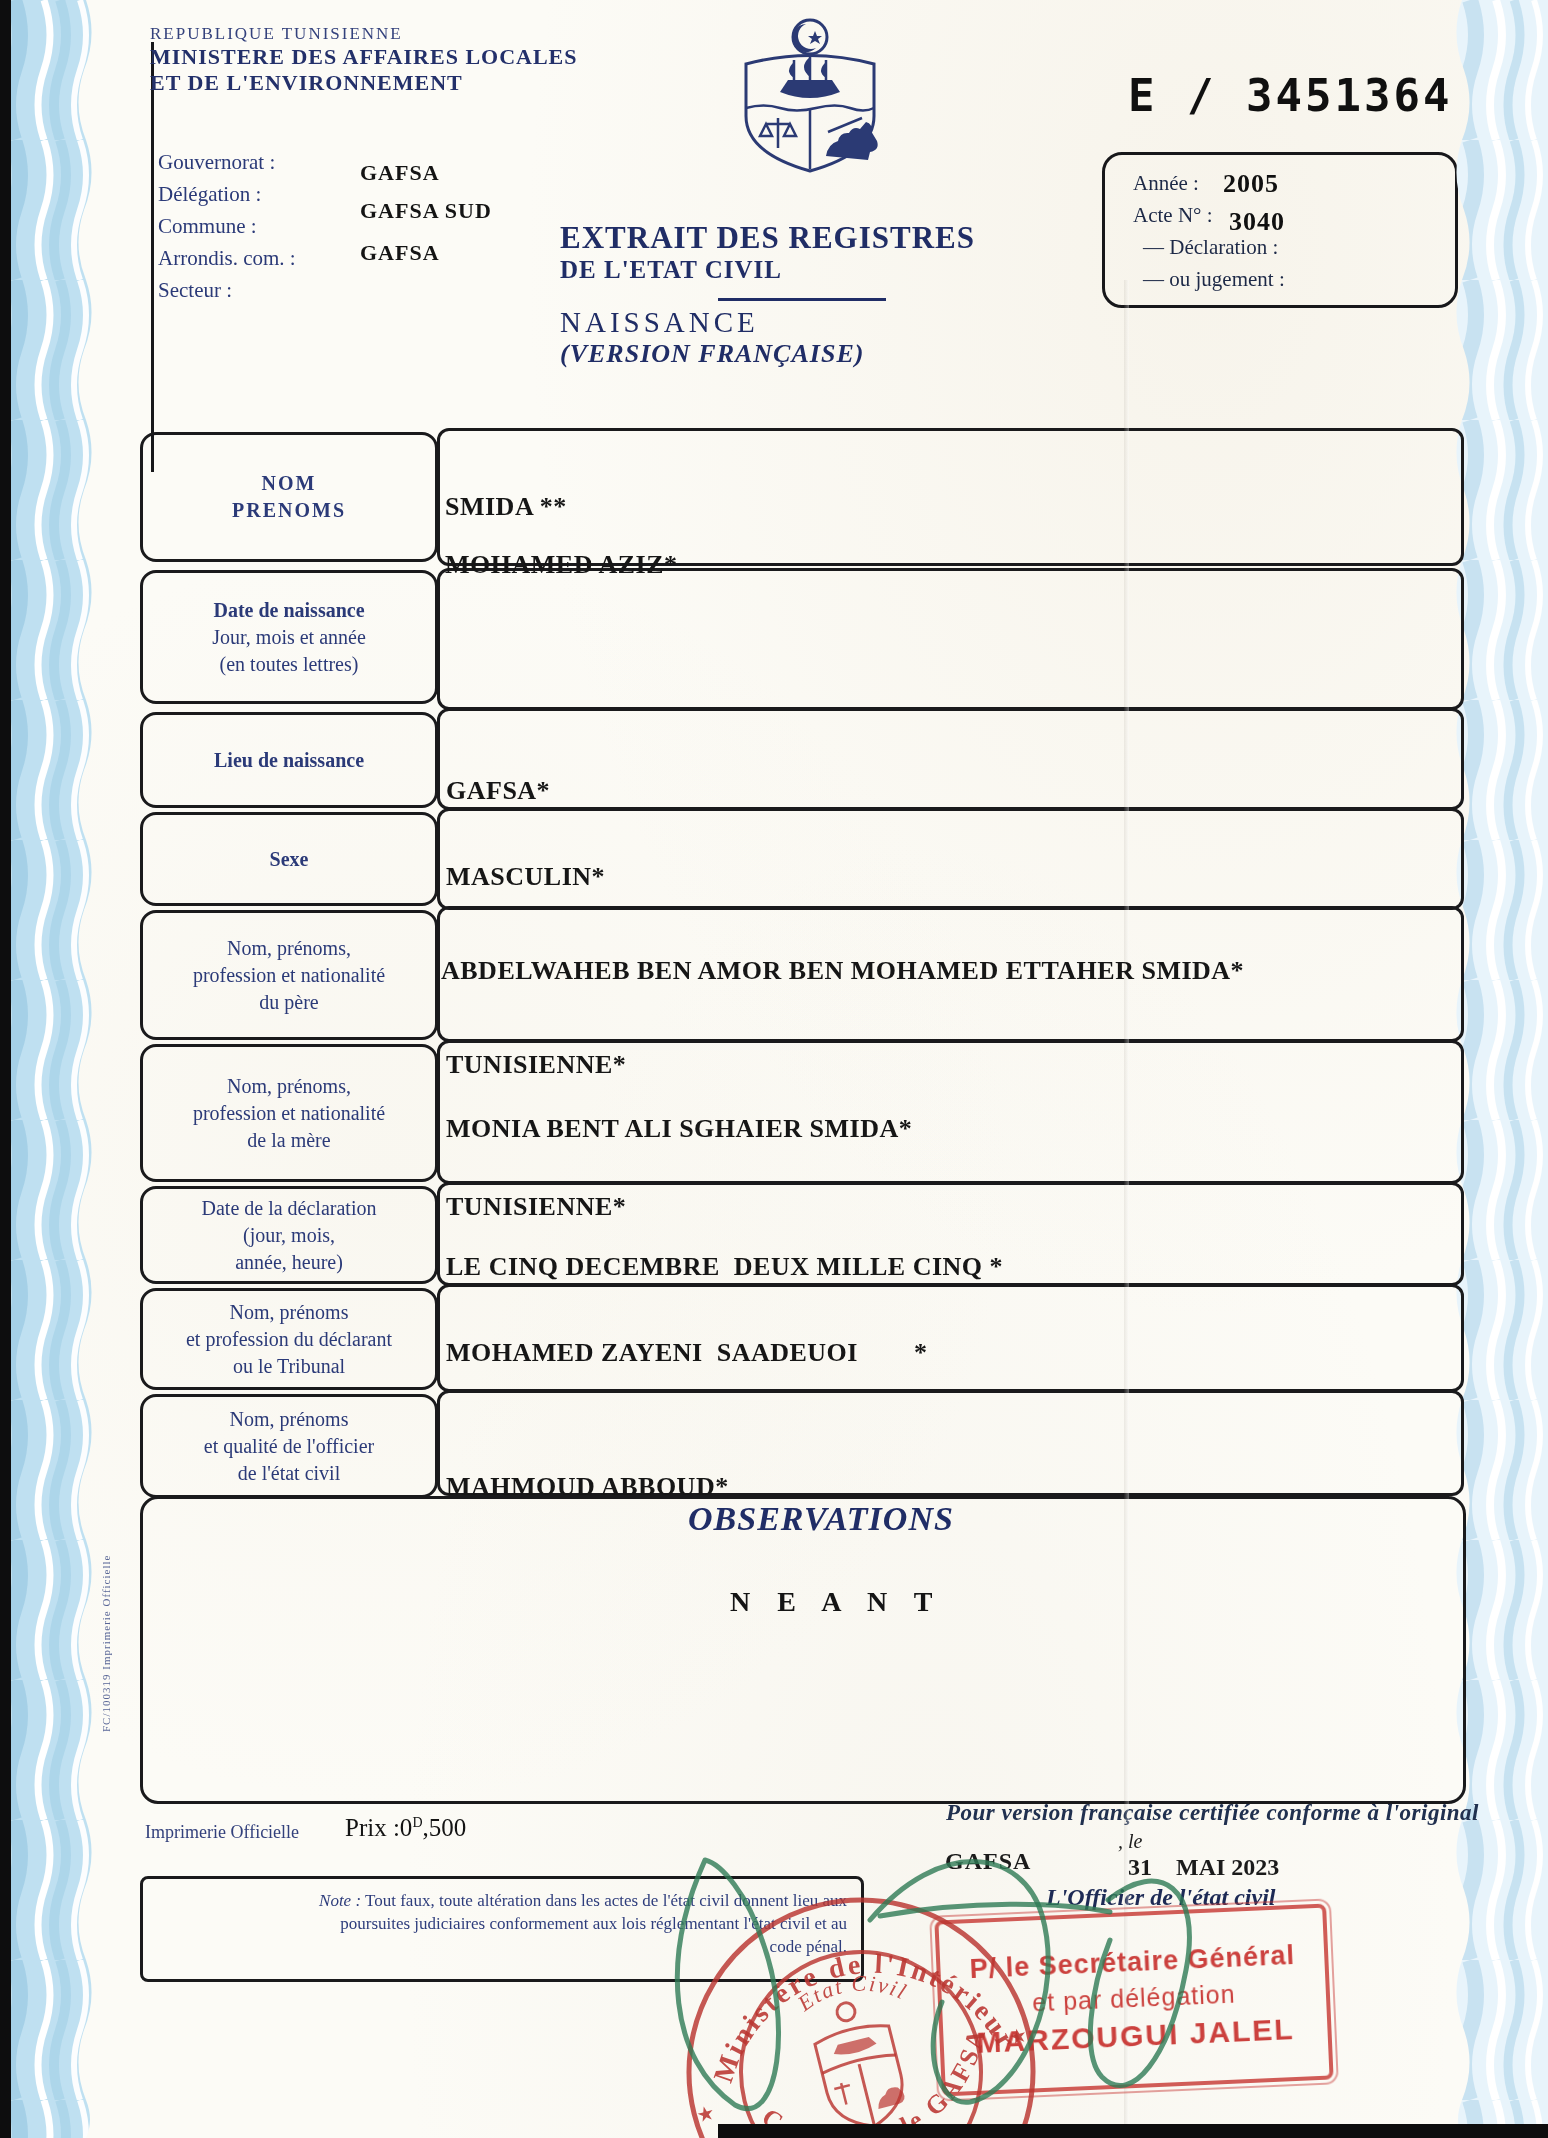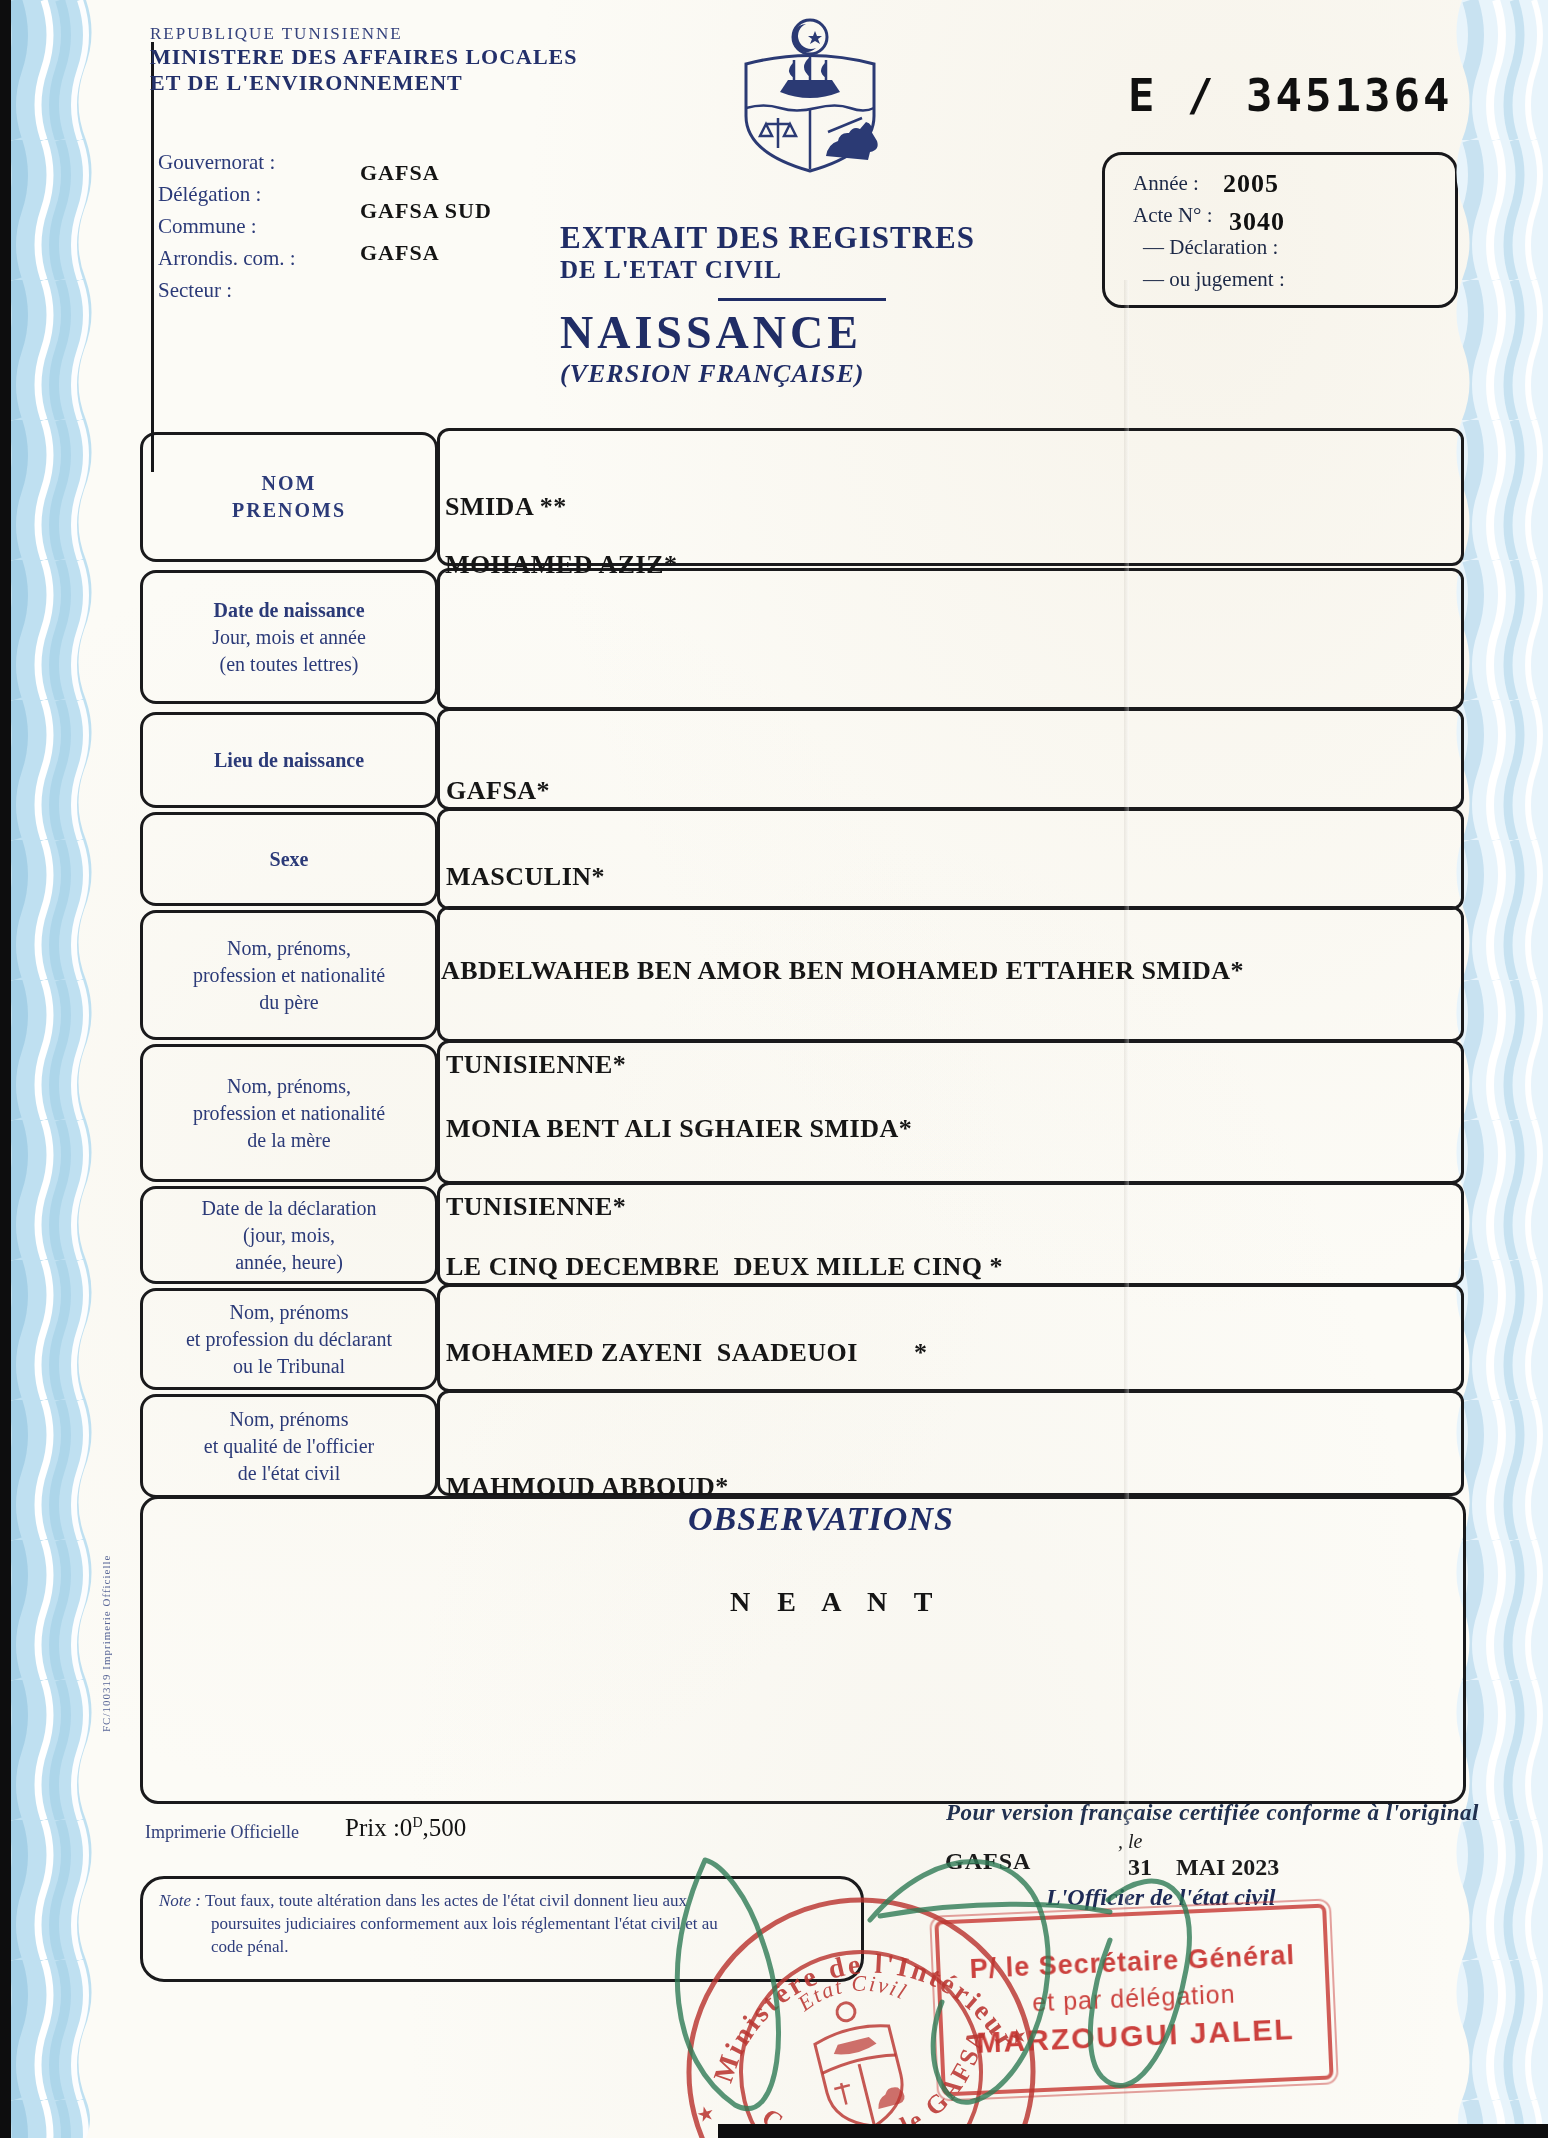--- a/index.html
+++ b/index.html
@@ -23,37 +23,37 @@
   .ministry{font-size:22px;font-weight:bold;letter-spacing:1px;color:#23306a;}
   .vline{position:absolute;left:151px;top:42px;width:3px;height:430px;background:#17171a;}
   .adminlbl{font-size:21px;color:#2b3a78;white-space:pre;}
   .adminval{font-size:22px;font-weight:bold;color:#141414;letter-spacing:1px;}
   .serial{font-family:"DejaVu Sans Mono",monospace;font-weight:bold;font-size:44px;letter-spacing:3px;color:#101010;white-space:pre;}
   .actebox{position:absolute;left:1102px;top:152px;width:350px;height:150px;border:3px solid #17171a;border-radius:20px;}
   .acteline{position:absolute;font-size:21px;color:#1d2947;white-space:pre;}
   .acteval{position:absolute;font-size:26px;font-weight:bold;color:#101010;letter-spacing:1px;}
   .title1{font-size:31px;font-weight:bold;letter-spacing:1px;color:#202d66;}
   .title2{font-size:25px;font-weight:bold;letter-spacing:1px;color:#202d66;}
-  .titleMain{font-size:46px;font-weight:bold;letter-spacing:4px;color:#202d66;}
+  .titleMain{font-size:29px;font-weight:normal;letter-spacing:4px;color:#202d66;}
   .titleSub{font-size:26px;font-weight:bold;font-style:italic;color:#202d66;letter-spacing:1px;}
   .underline{position:absolute;background:#202d66;height:3px;}
   
   .lblbox{position:absolute;left:140px;width:292px;border:3px solid #1a1a1c;border-radius:16px;
     display:flex;flex-direction:column;align-items:center;justify-content:center;
     text-align:center;color:#2b3a78;font-size:20px;line-height:27px;z-index:2;background:rgba(255,255,255,.0);}
   .valbox{position:absolute;left:437px;width:1021px;border:3px solid #1a1a1c;border-radius:12px;z-index:1;}
   .typed{position:absolute;font-weight:bold;font-size:26px;color:#161616;letter-spacing:.5px;white-space:pre;z-index:5;}
   .obsbox{position:absolute;left:140px;top:1496px;width:1320px;height:302px;border:3px solid #1a1a1c;border-radius:18px;z-index:1;}
   .obstitle{font-size:34px;font-weight:bold;font-style:italic;color:#202d66;letter-spacing:1px;}
   .neant{font-size:28px;font-weight:bold;letter-spacing:10px;color:#141414;white-space:pre;}
   
   .smallnavy{font-size:18px;color:#33417c;}
   .prix{font-size:25px;color:#141414;}
   .certif{font-size:23px;font-style:italic;font-weight:bold;color:#20304f;letter-spacing:.5px;}
-  .notebox{position:absolute;left:140px;top:1876px;width:718px;height:100px;border:3px solid #1a1a1c;border-radius:24px;z-index:2;}
+  .notebox{position:absolute;left:140px;top:1876px;width:718px;height:100px;border:3px solid #1a1a1c;border-radius:8px;z-index:2;text-align:right;}
   .notetext{font-size:17px;color:#2e3d7c;line-height:23px;}
   .sidecode{position:absolute;left:100px;top:1552px;height:180px;writing-mode:vertical-rl;transform:rotate(180deg);font-size:11px;color:#3c4c86;opacity:.85;letter-spacing:1px;}
   .placedate{white-space:pre;}
   
   .rectstamp{
     position:absolute;left:938px;top:1912px;width:384px;height:168px;
     border:4px solid rgba(197,52,48,.8);border-radius:8px;
     outline:2px solid rgba(197,52,48,.45);outline-offset:3px;
     transform:rotate(-2.5deg);
     display:flex;flex-direction:column;align-items:center;justify-content:center;gap:6px;

